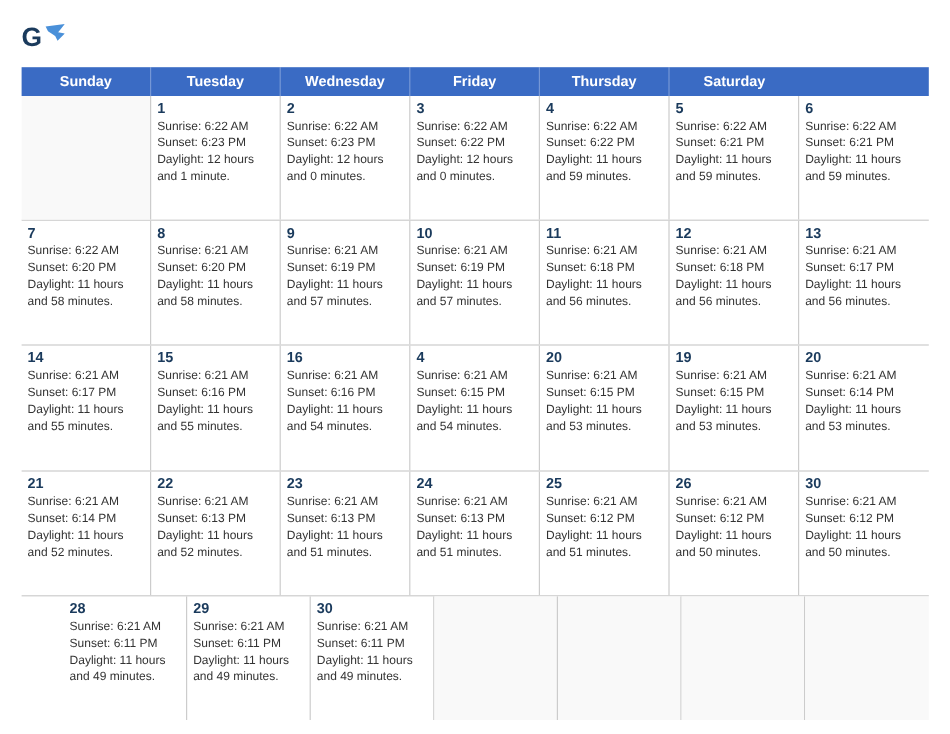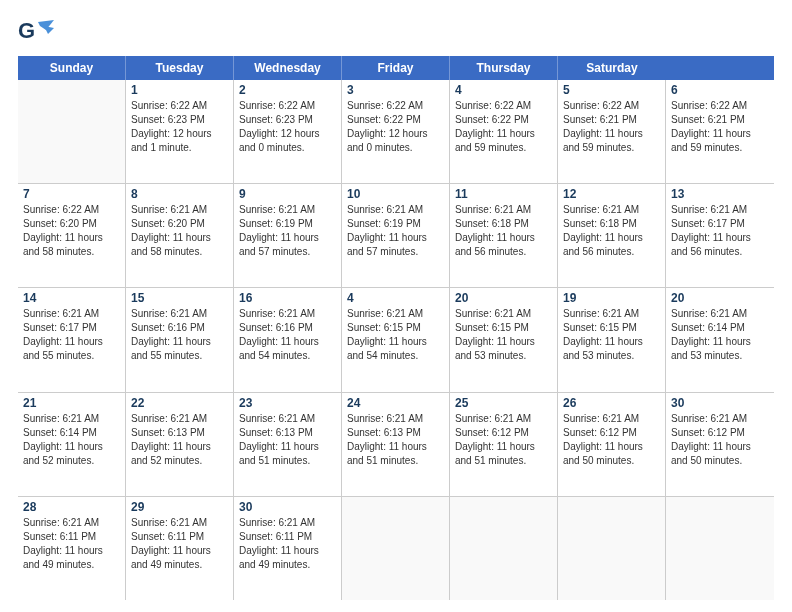--- a/index.html
+++ b/index.html
@@ -69,21 +69,21 @@
       display: flex;
       flex-direction: column;
       flex: 1;
     }
     .cal-row {
       display: grid;
       grid-template-columns: repeat(7, 1fr);
       flex: 1;
       border-bottom: 1px solid #ccc;
     }
-    .cal-row:last-child { border-bottom: none; }
+    .cal-row:last-child { border-bottom: none; margin-left: 35px; }
     .cal-cell {
       border-right: 1px solid #ccc;
       padding: 3px 5px;
       font-size: 9.5px;
       color: #333;
       vertical-align: top;
       min-height: 70px;
     }
     .cal-cell:last-child { border-right: none; }
     .cal-cell.empty { background: #f9f9f9; }

